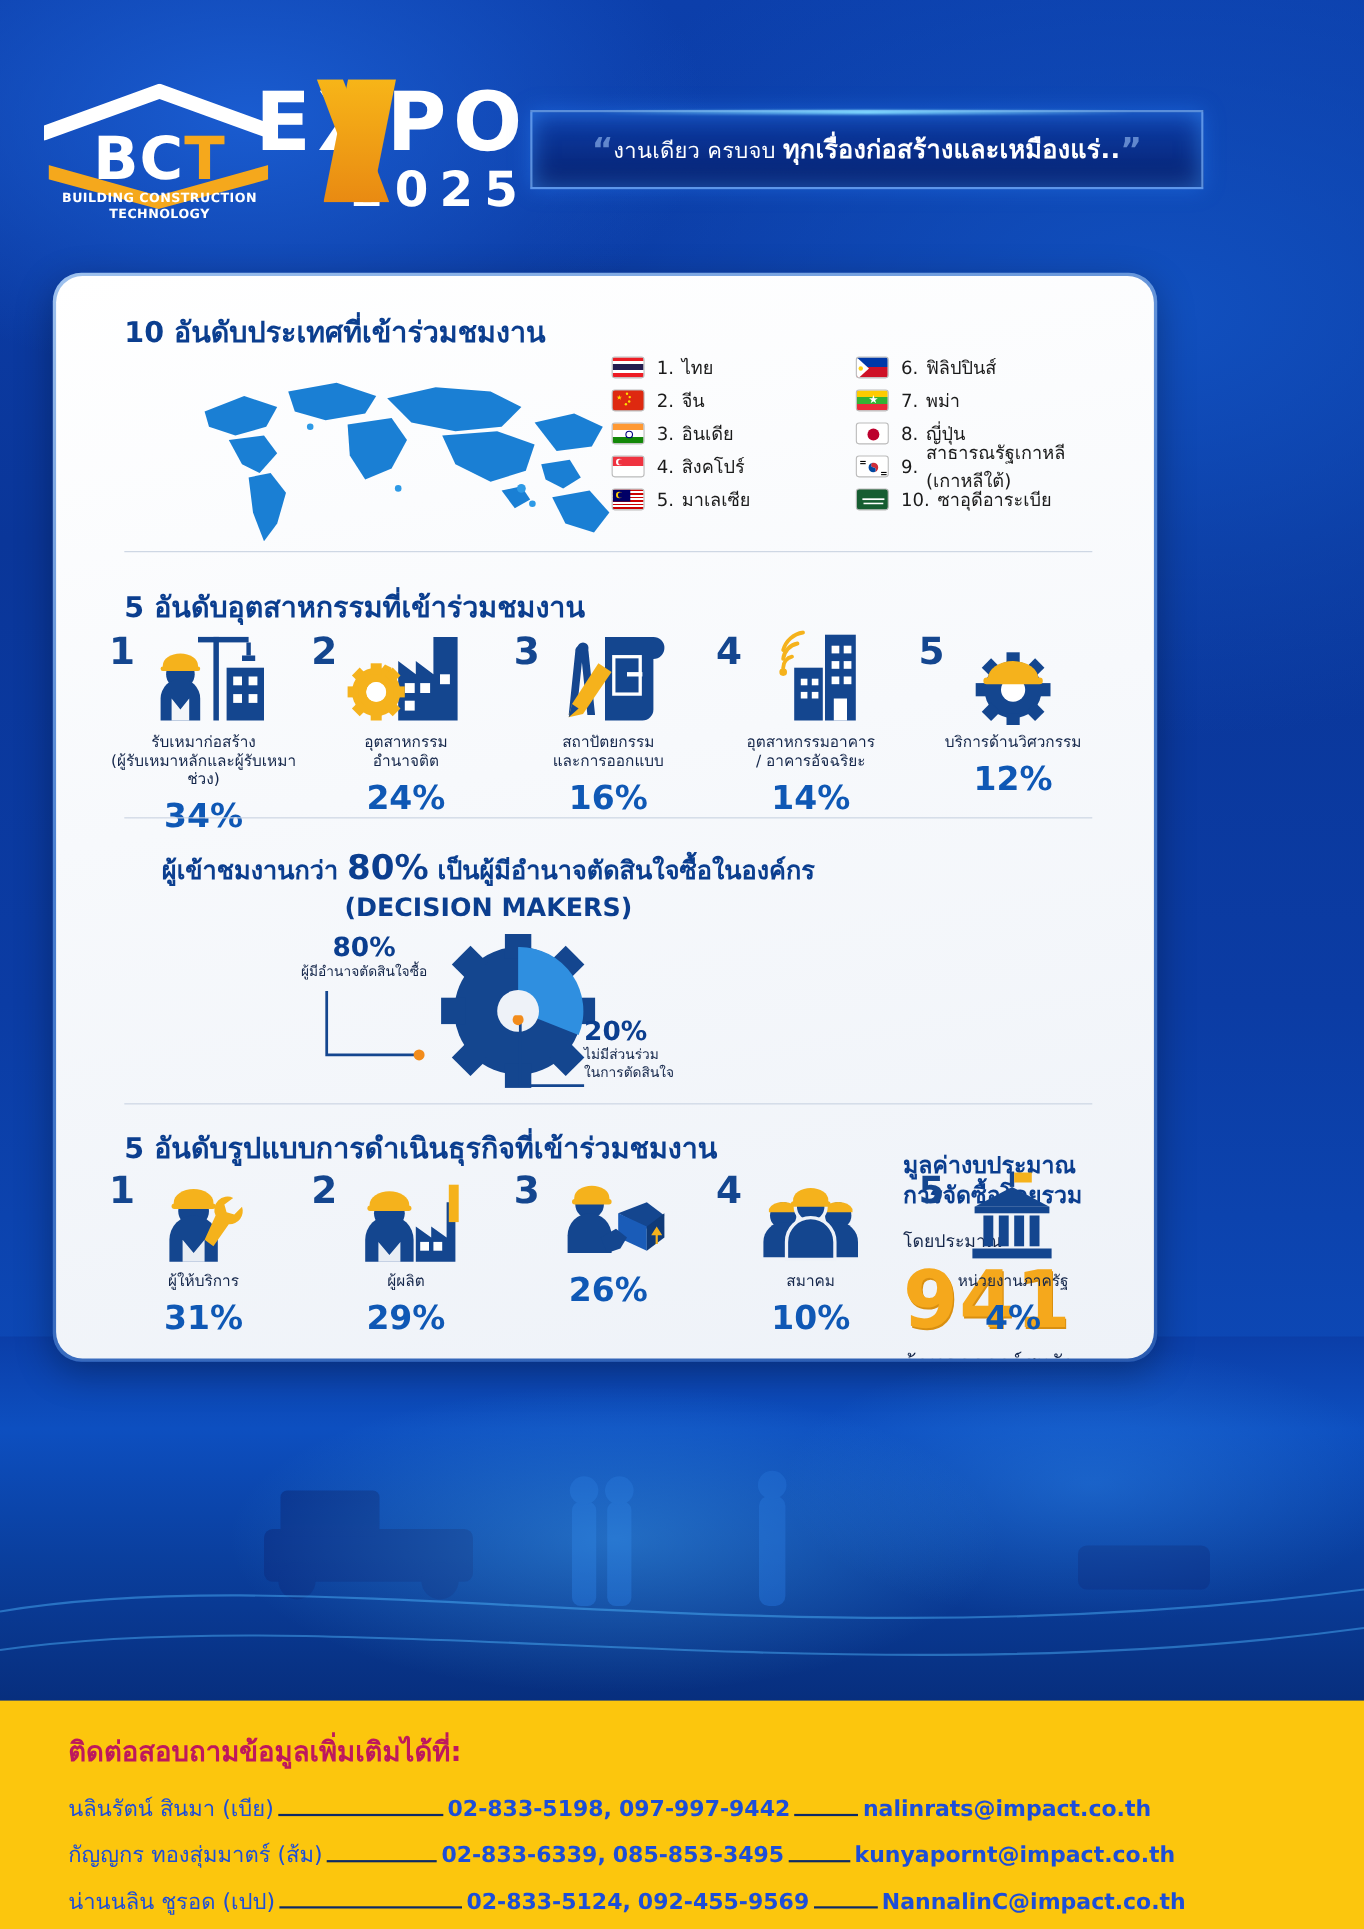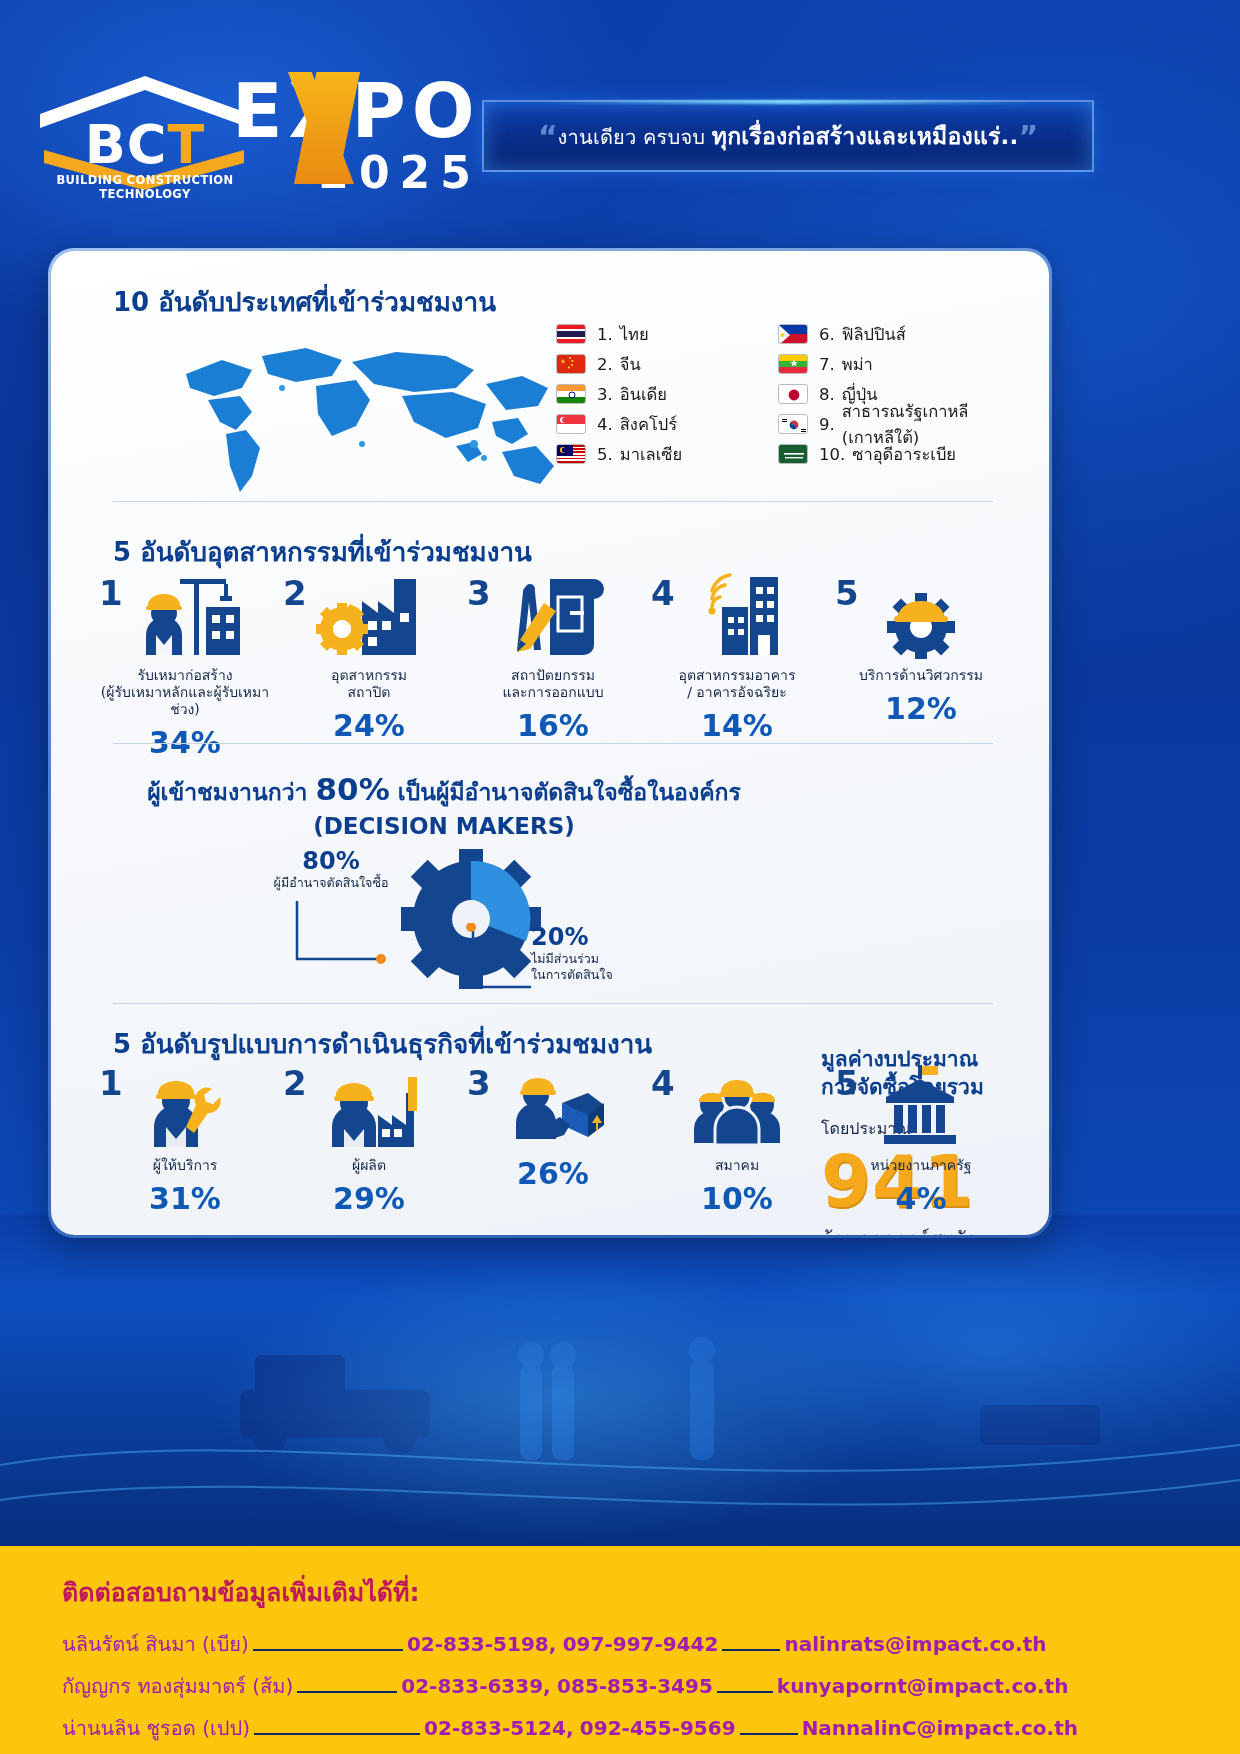--- a/index.html
+++ b/index.html
@@ -111,21 +111,21 @@
   .cal-sub { font-size:12.5px; color:#14264a; line-height:1.25; }
   .budget { position:absolute; left:770px; top:794px; width:225px; }
   .budget .bt { color:#0b3e8f; font-weight:bold; font-size:21px; line-height:1.35; }
   .budget .approx { color:#14264a; font-size:16px; margin-top:14px; }
   .budget .num { font-size:72px; font-weight:bold; color:#F5A81C; letter-spacing:1px; line-height:1; margin-top:4px;
                  text-shadow:1px 2px 0 #d98f10; }
   .budget .unit { color:#14264a; font-size:20px; margin-top:6px; }
   
   .footband { position:absolute; left:0; bottom:0; width:1240px; height:208px; background:#FCC60D; }
   .foot-title { position:absolute; left:62px; top:26px; font-size:25px; font-weight:bold; color:#be185d; }
-  .frow { position:absolute; left:62px; display:flex; align-items:baseline; width:1120px; font-size:20px; color:#a21caf; }
+  .frow { position:absolute; left:62px; display:flex; align-items:baseline; width:1120px; font-size:20px; color:#1d4ed8; }
   .fname { white-space:nowrap; }
   .dots { flex:0 0 auto; border-bottom:2px solid #0d2a66; margin:0 4px 6px 4px; }
   .fphone { white-space:nowrap; font-weight:bold; }
   .femail { white-space:nowrap; font-weight:bold; }
   
   .scene { position:absolute; left:0; top:1215px; width:1240px; height:335px;
     background:linear-gradient(180deg,#0b3ea8 0%,#0d4fc0 25%,#0a3f9e 60%,#072e7d 100%); overflow:hidden; }
   .scene .glow { position:absolute; width:100%; height:100%;
     background:radial-gradient(ellipse 500px 200px at 45% 55%, rgba(80,190,255,.35), rgba(80,190,255,0) 70%),
                radial-gradient(ellipse 400px 180px at 80% 40%, rgba(60,160,255,.3), rgba(60,160,255,0) 70%); }
@@ -384,21 +384,21 @@
               <rect x="18" y="36" width="10" height="10" transform="rotate(-45 23 41)"></rect>
               <rect x="48" y="36" width="10" height="10" transform="rotate(45 53 41)"></rect>
               <rect x="18" y="66" width="10" height="10" transform="rotate(45 23 71)"></rect>
               <rect x="48" y="66" width="10" height="10" transform="rotate(-45 53 71)"></rect>
             </g>
             <circle cx="38" cy="56" r="9" fill="#fff"></circle>
           </svg>
         </div>
         <div class="ilabel">
           <div>อุตสาหกรรม</div>
-          <div>สถาปิต</div>
+          <div>อำนาจติต</div>
         </div>
         <div class="ipct">24%</div>
       </div>
 
       <div class="icell">
         <div class="rank">3</div>
         <div class="iconbox">
           <svg width="130" height="86" viewBox="0 0 130 86">
             <path d="M62 6 h44 a10 10 0 0 1 0 20 v46 a10 10 0 0 1 -10 10 H62z" fill="#14468f"></path>
             <g fill="#fff">

